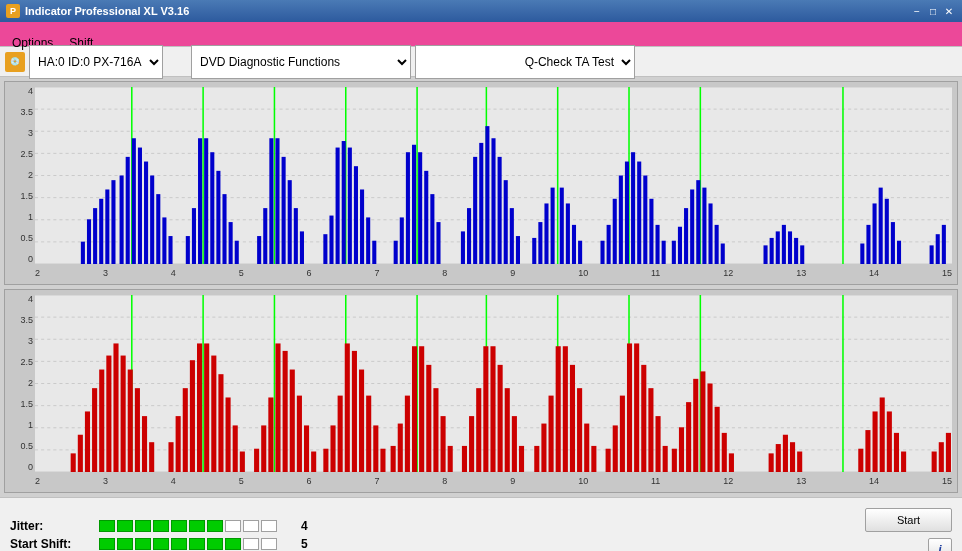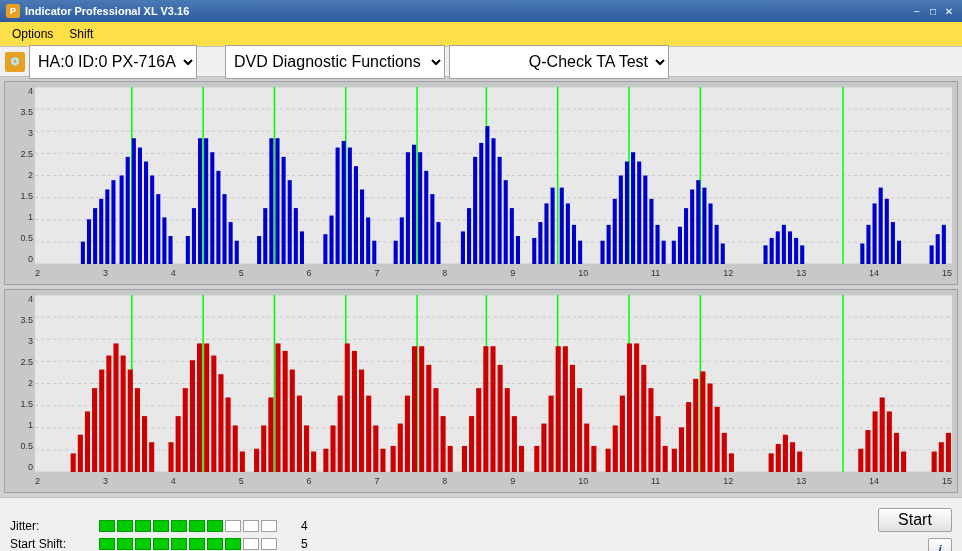--- a/index.html
+++ b/index.html
@@ -51,24 +51,24 @@
       border: none;
       color: white;
       cursor: pointer;
       font-size: 10px;
       display: flex;
       align-items: center;
       justify-content: center;
       padding: 0;
     }
     .menu-bar {
-      background: #fde047;
+      background: #ec4899;
       height: 20px;
       display: flex;
-      align-items: center;
+      align-items: flex-start;
       padding: 12px 4px;
       border-bottom: 1px solid #c0c0c0;
     }
     .menu-item {
       padding: 2px 8px;
       cursor: pointer;
       font-size: 12px;
     }
     .toolbar {
       background: #f0f0f0;
@@ -90,21 +90,21 @@
       background: #e8a020;
       border-radius: 2px;
       display: flex;
       align-items: center;
       justify-content: center;
       font-size: 8px;
       color: white;
       font-weight: bold;
     }
     select {
-      font-size: 16px;
+      font-size: 12px;
       height: 34px;
       padding: 1px 4px;
       border: 1px solid #a0a0a0;
       background: white;
       cursor: pointer;
     }
     .chart-container {
       background: #d0d0d0;
       padding: 4px;
       display: flex;
@@ -169,20 +169,21 @@
     }
     .metrics-section {
       display: flex;
       flex-direction: column;
       gap: 4px;
     }
     .metric-row {
       display: flex;
       align-items: center;
       gap: 24px;
+      font-weight: bold;
     }
     .metric-label {
       width: 65px;
       font-size: 12px;
     }
     .progress-bar-container {
       display: flex;
       gap: 2px;
     }
     .progress-segment {
@@ -214,26 +215,26 @@
       color: #00aa00;
     }
     .start-section {
       margin-left: auto;
       display: flex;
       flex-direction: column;
       gap: 6px;
       align-items: flex-end;
     }
     .start-button {
-      width: 74px;
+      width: 87px;
       height: 24px;
       background: linear-gradient(to bottom, #ffffff, #e0e0e0);
       border: 1px solid #a0a0a0;
       cursor: pointer;
-      font-size: 16px;
+      font-size: 11px;
       border-radius: 2px;
     }
     .info-button {
       width: 24px;
       height: 24px;
       background: linear-gradient(to bottom, #ffffff, #e0e0e0);
       border: 1px solid #a0a0a0;
       cursor: pointer;
       font-size: 12px;
       border-radius: 2px;

